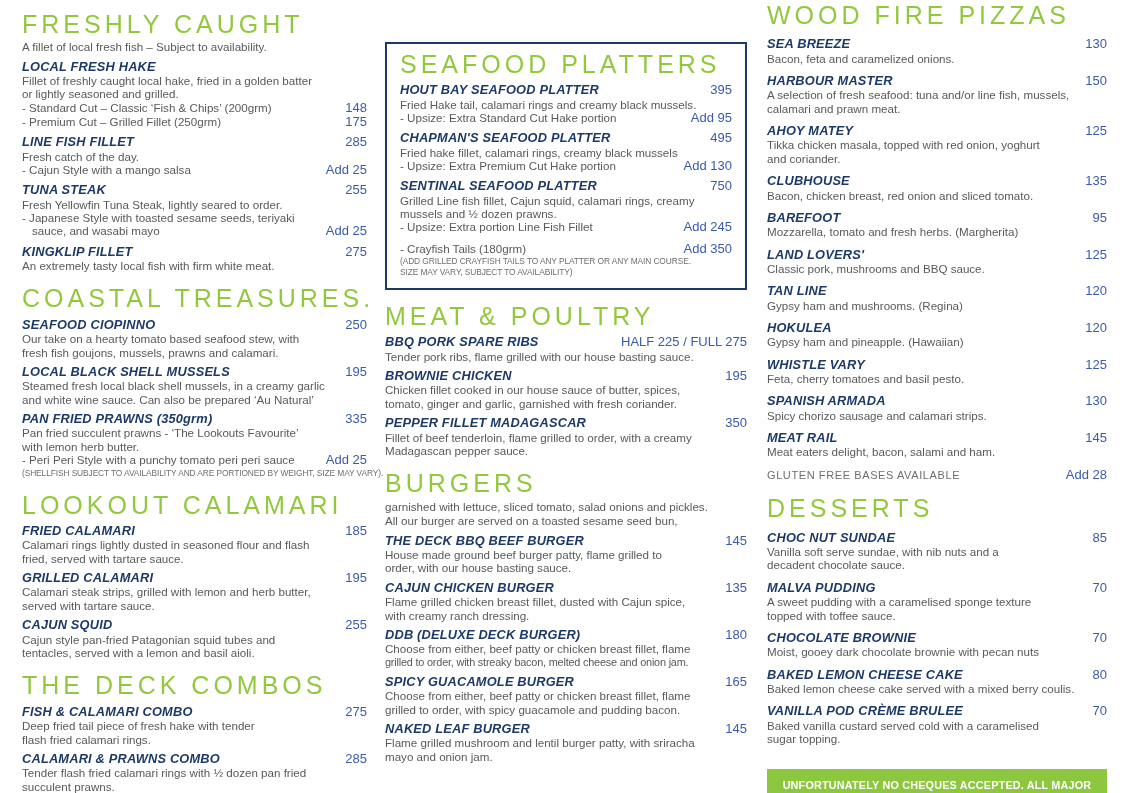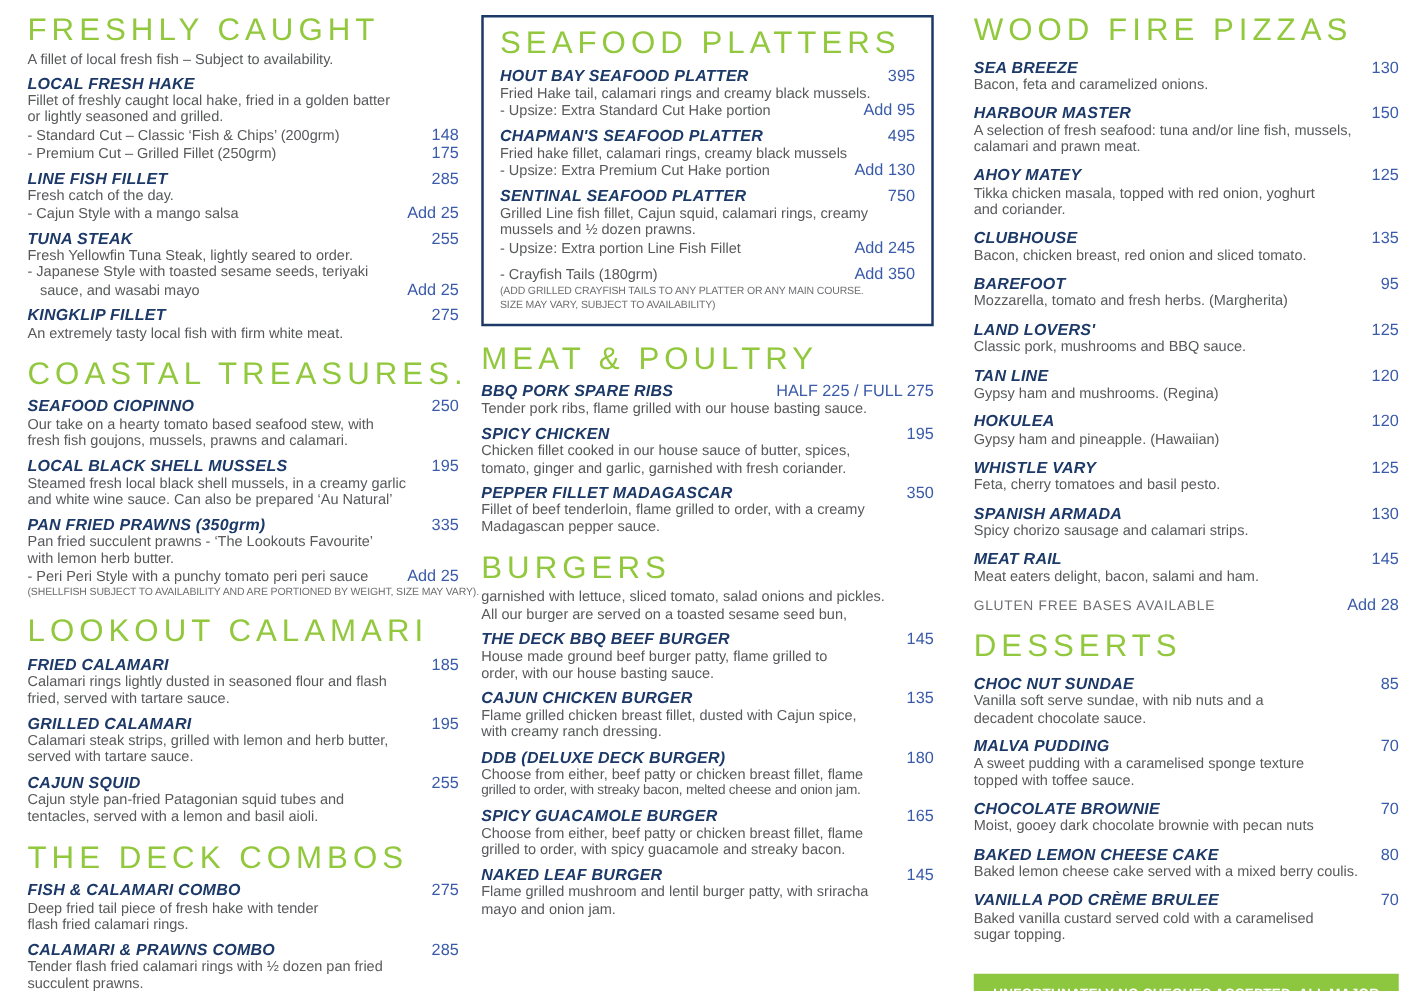--- a/index.html
+++ b/index.html
@@ -6,25 +6,25 @@
   html, body { margin: 0; padding: 0; }
   body {
     width: 1122px; height: 793px;
     background: #ffffff;
     font-family: "Liberation Sans", sans-serif;
     overflow: hidden;
   }
   #menu {
     display: flex;
     padding: 12px 0 0 22px;
-    width: 1122px; height: 793px;
+    width: 1122px; height: 793px; align-items: center;
   }
   .col { flex: none; }
   .col1 { width: 345px; margin-right: 18px; }
-  .col2 { width: 362px; margin-right: 32px; }
+  .col2 { width: 362px; margin-right: 20px; }
   .col3 { width: 340px; }
 
   .section { margin-top: 14px; }
   .col > .section:first-child, .boxed .section { margin-top: 0; }
 
   .heading {
     margin: 0 0 3px 0;
     font-size: 25px;
     font-weight: 400;
     letter-spacing: 4px;
@@ -336,21 +336,21 @@
           <div class="row">
             <span class="item-name">BBQ PORK SPARE RIBS</span>
             <span class="price">HALF 225  /  FULL 275</span>
           </div>
           <div class="row">
             <span class="body">Tender pork ribs, flame grilled with our house basting sauce.</span>
           </div>
         </div>
         <div class="item">
           <div class="row">
-            <span class="item-name">SPICY CHICKEN</span>
+            <span class="item-name">BROWNIE CHICKEN</span>
             <span class="price">195</span>
           </div>
           <div class="row">
             <span class="body">Chicken fillet cooked in our house sauce of butter, spices,</span>
           </div>
           <div class="row">
             <span class="body">tomato, ginger and garlic, garnished with fresh coriander.</span>
           </div>
         </div>
         <div class="item">
@@ -408,21 +408,21 @@
         </div>
         <div class="item">
           <div class="row">
             <span class="item-name">SPICY GUACAMOLE BURGER</span>
             <span class="price">165</span>
           </div>
           <div class="row">
             <span class="body">Choose from either, beef patty or chicken breast fillet, flame</span>
           </div>
           <div class="row">
-            <span class="body">grilled to order, with spicy guacamole and streaky bacon.</span>
+            <span class="body">grilled to order, with spicy guacamole and pudding bacon.</span>
           </div>
         </div>
         <div class="item">
           <div class="row">
             <span class="item-name">NAKED LEAF BURGER</span>
             <span class="price">145</span>
           </div>
           <div class="row">
             <span class="body">Flame grilled mushroom and lentil burger patty, with sriracha</span>
           </div>

